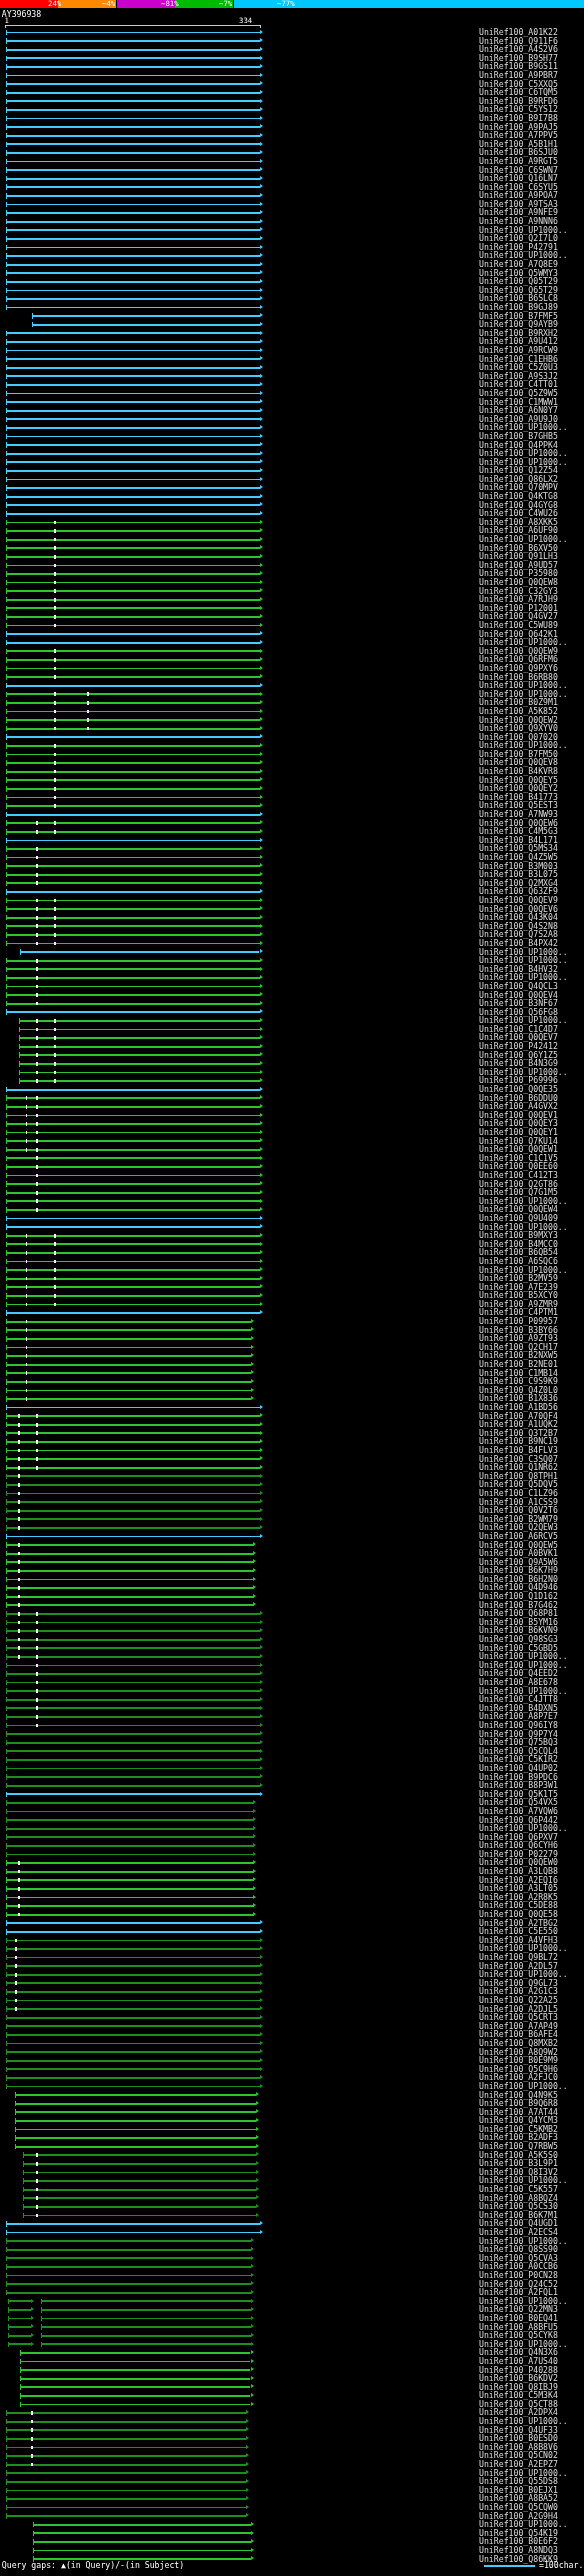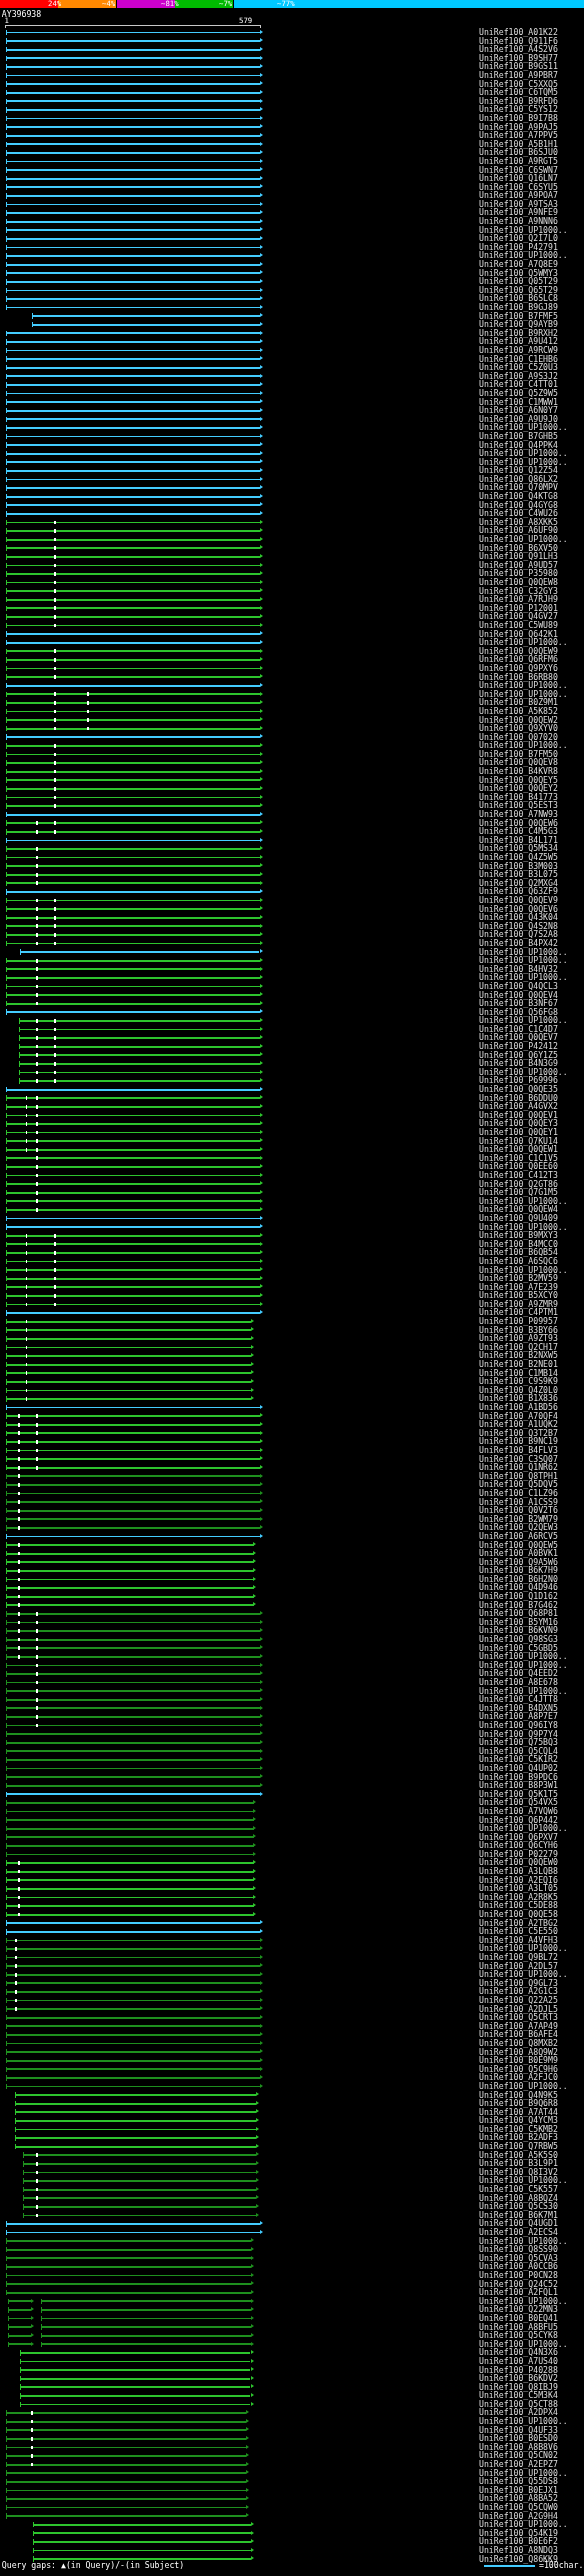--- a/index.html
+++ b/index.html
@@ -37,21 +37,21 @@
       <div class="keyseg" style="left: 175px; width: 58px; background: rgb(0, 187, 0);"></div>
       <div class="keyseg" style="left: 234px; width: 351px; background: rgb(0, 200, 255);"></div>
       <div class="keylabel" style="left: 48px;">24%</div>
       <div class="keylabel" style="left: 102px;">~4%</div>
       <div class="keylabel" style="left: 161px;">~81%</div>
       <div class="keylabel" style="left: 219px;">~7%</div>
       <div class="keylabel" style="left: 277px;">~77%</div>
     </div>
   <div id="title">AY396938</div>
   <div id="q-start">1</div>
-  <div id="q-end">579</div>
+  <div id="q-end">334</div>
   <div id="ruler"></div>
   <div class="rtick" style="left:4.6px"></div>
   <div class="rtick" style="left:260px"></div>
   <div id="rows">
       <div class="hit-row">
         <div class="bar" style="left: 5.5px; width: 254px; background: rgb(68, 204, 255);"></div>
         <div class="btick" style="left: 5.5px; background: rgb(68, 204, 255);"></div>
         <div class="barrow" style="left: 260px; border-left-color: rgb(68, 204, 255);"></div>
         <div class="hit-label">UniRef100_A01K22</div>
       </div>

